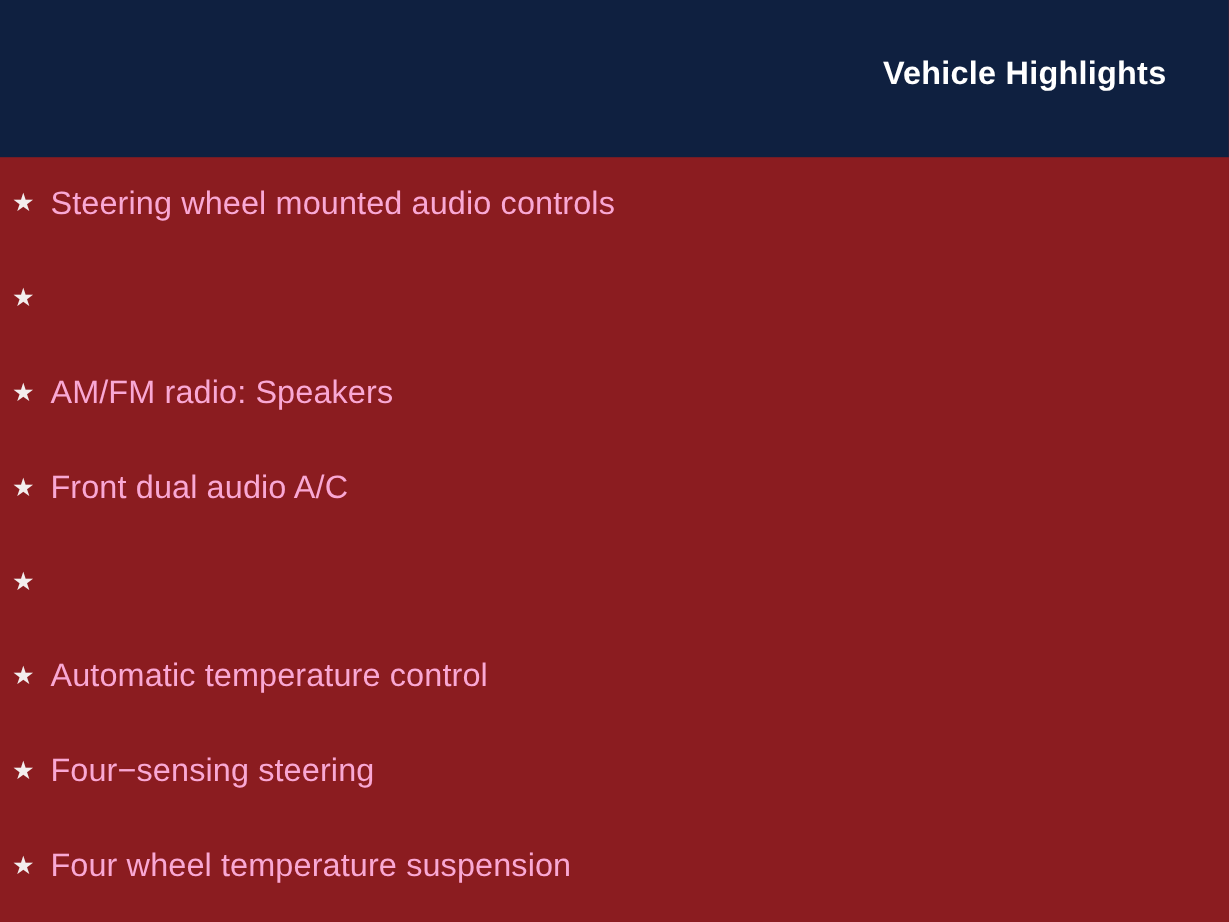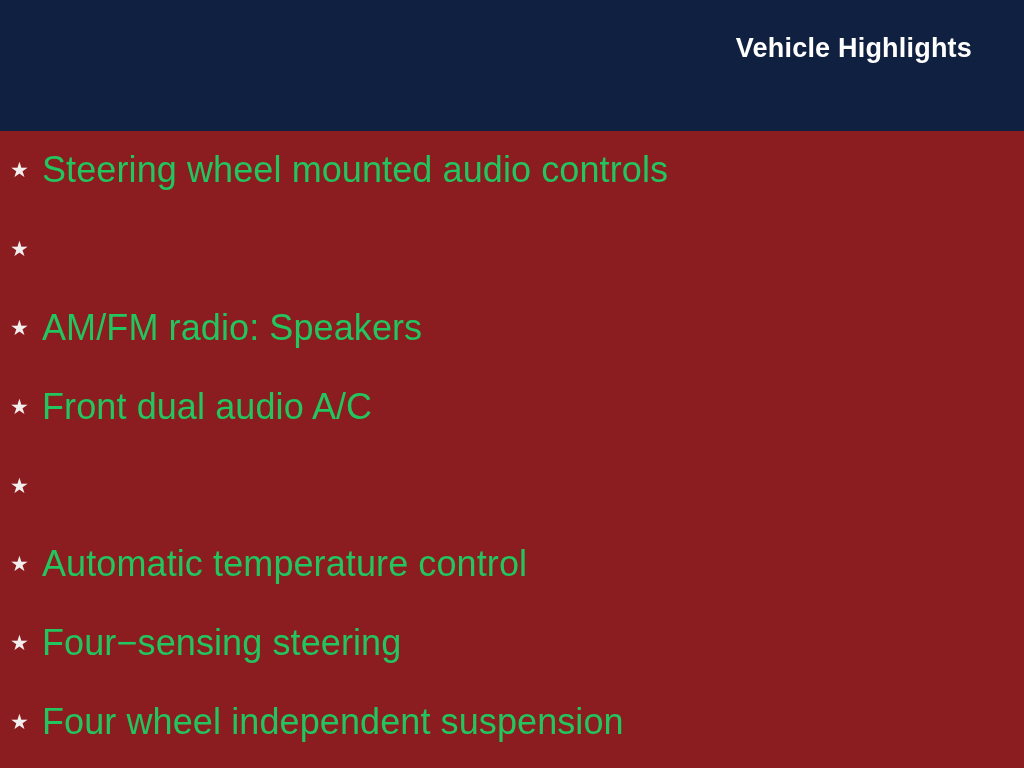--- a/index.html
+++ b/index.html
@@ -30,21 +30,21 @@
     left: 0;
     width: 1024px;
     height: 131px;
     background: #0f2040;
     box-sizing: border-box;
   }
 
   #header-title {
     position: absolute;
     right: 52px;
-    top: 34px;
+    top: 47px;
     margin: 0;
     font-family: "Liberation Sans", sans-serif;
     font-size: 27px;
     font-weight: bold;
     letter-spacing: 0.2px;
     color: #ffffff;
     line-height: 1.1;
     white-space: nowrap;
     text-align: right;
   }
@@ -88,24 +88,24 @@
     line-height: 1;
     color: #f3eeee;
     text-align: left;
     position: relative;
     top: -1px;
   }
 
   .highlight-text {
     display: inline-block;
     font-family: "Liberation Sans", sans-serif;
-    font-size: 36px;
+    font-size: 27px;
     font-weight: normal;
     letter-spacing: 0.1px;
-    color: #22c55e;
+    color: #f9a8d4;
     line-height: 1.15;
   }
 </style>
 </head>
 <body>
 
 <div id="slide">
 
   <div id="header-band">
     <h1 id="header-title">Vehicle Highlights</h1>
@@ -141,18 +141,18 @@
       <span class="highlight-text">Automatic temperature control</span>
     </li>
 
     <li class="highlight-item">
       <span class="bullet-star">★</span>
       <span class="highlight-text">Four−sensing steering</span>
     </li>
 
     <li class="highlight-item">
       <span class="bullet-star">★</span>
-      <span class="highlight-text">Four wheel independent suspension</span>
+      <span class="highlight-text">Four wheel temperature suspension</span>
     </li>
 
   </ul>
 
 </div>
 
 </body></html>

